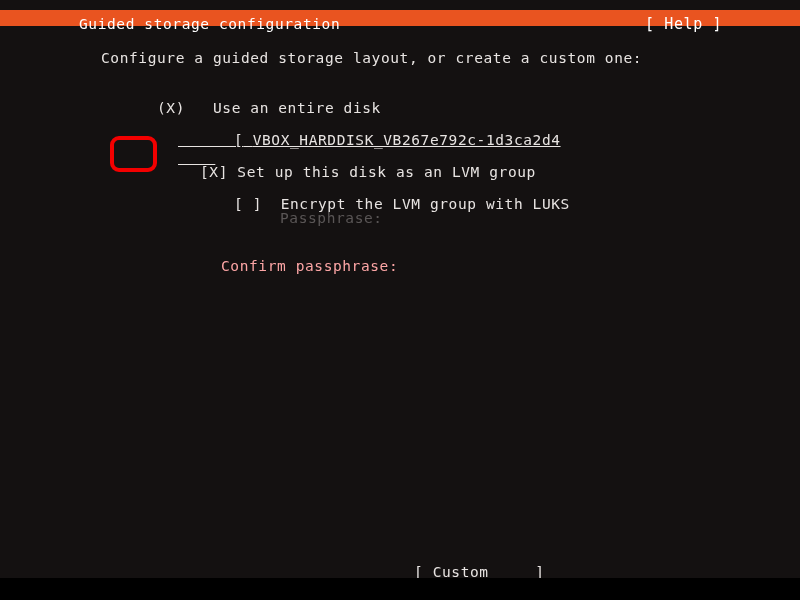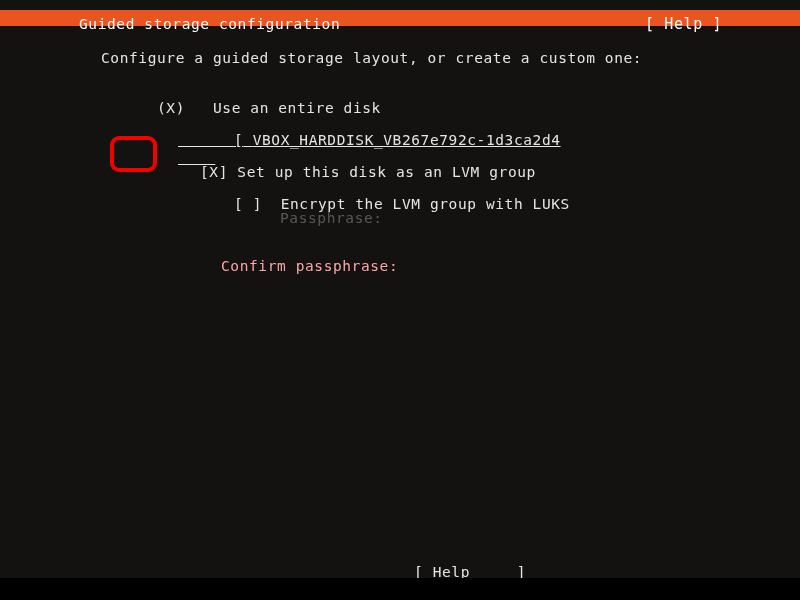--- a/index.html
+++ b/index.html
@@ -113,21 +113,21 @@
     <div class="row" style="left:122px; top:145px;">
       <span>[X]</span><span style="white-space:pre"> </span><span>Set up this disk as an LVM group</span>
     </div>
 
     <div class="row dim" style="left: 258px; top: 209px; color: rgb(90, 86, 86);">Passphrase:</div>
 
     <div class="row dim" style="left: 199px; top: 257px; color: #fca5a5;">Confirm passphrase:</div>
 
 
     <div class="row" style="left:336px; top:545px;">
-      <span>[ Help</span><span style="white-space:pre">     </span><span>]</span>
+      <span>[ Custom</span><span style="white-space:pre">     </span><span>]</span>
     </div>
 
     <div class="row" style="left:336px; top:561px;">
       <span>[ Atrás</span><span style="white-space:pre">     </span><span>]</span>
     </div>
 
     <div id="annotation" style="border-color: rgb(243, 0, 0);"></div>
 
   </div>
 

